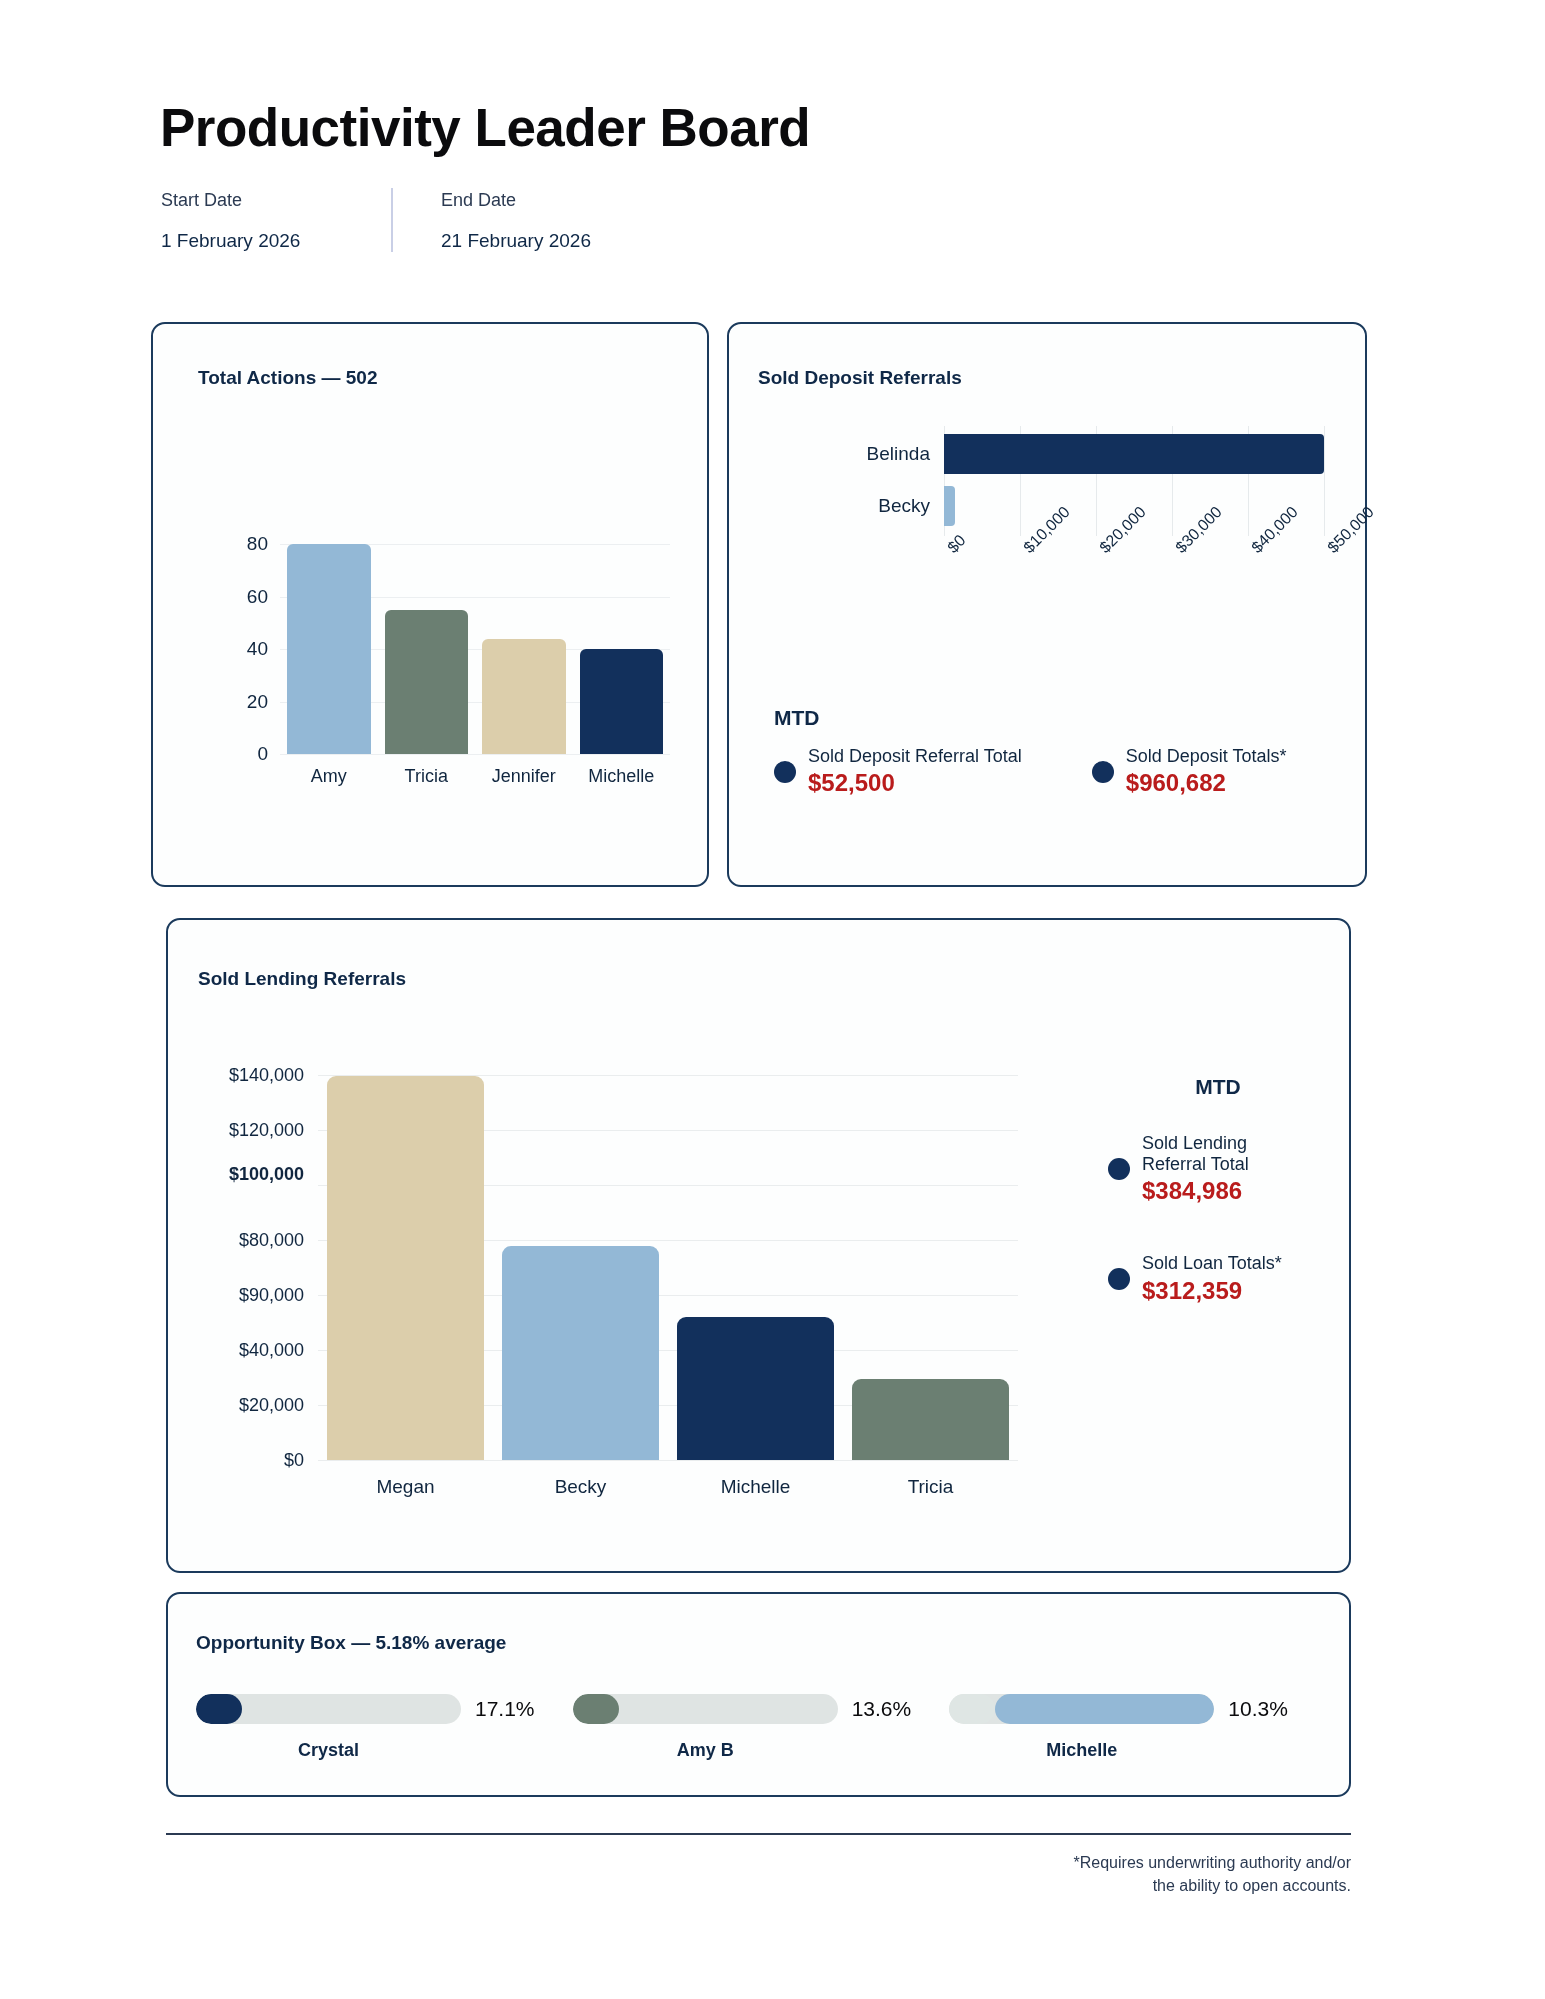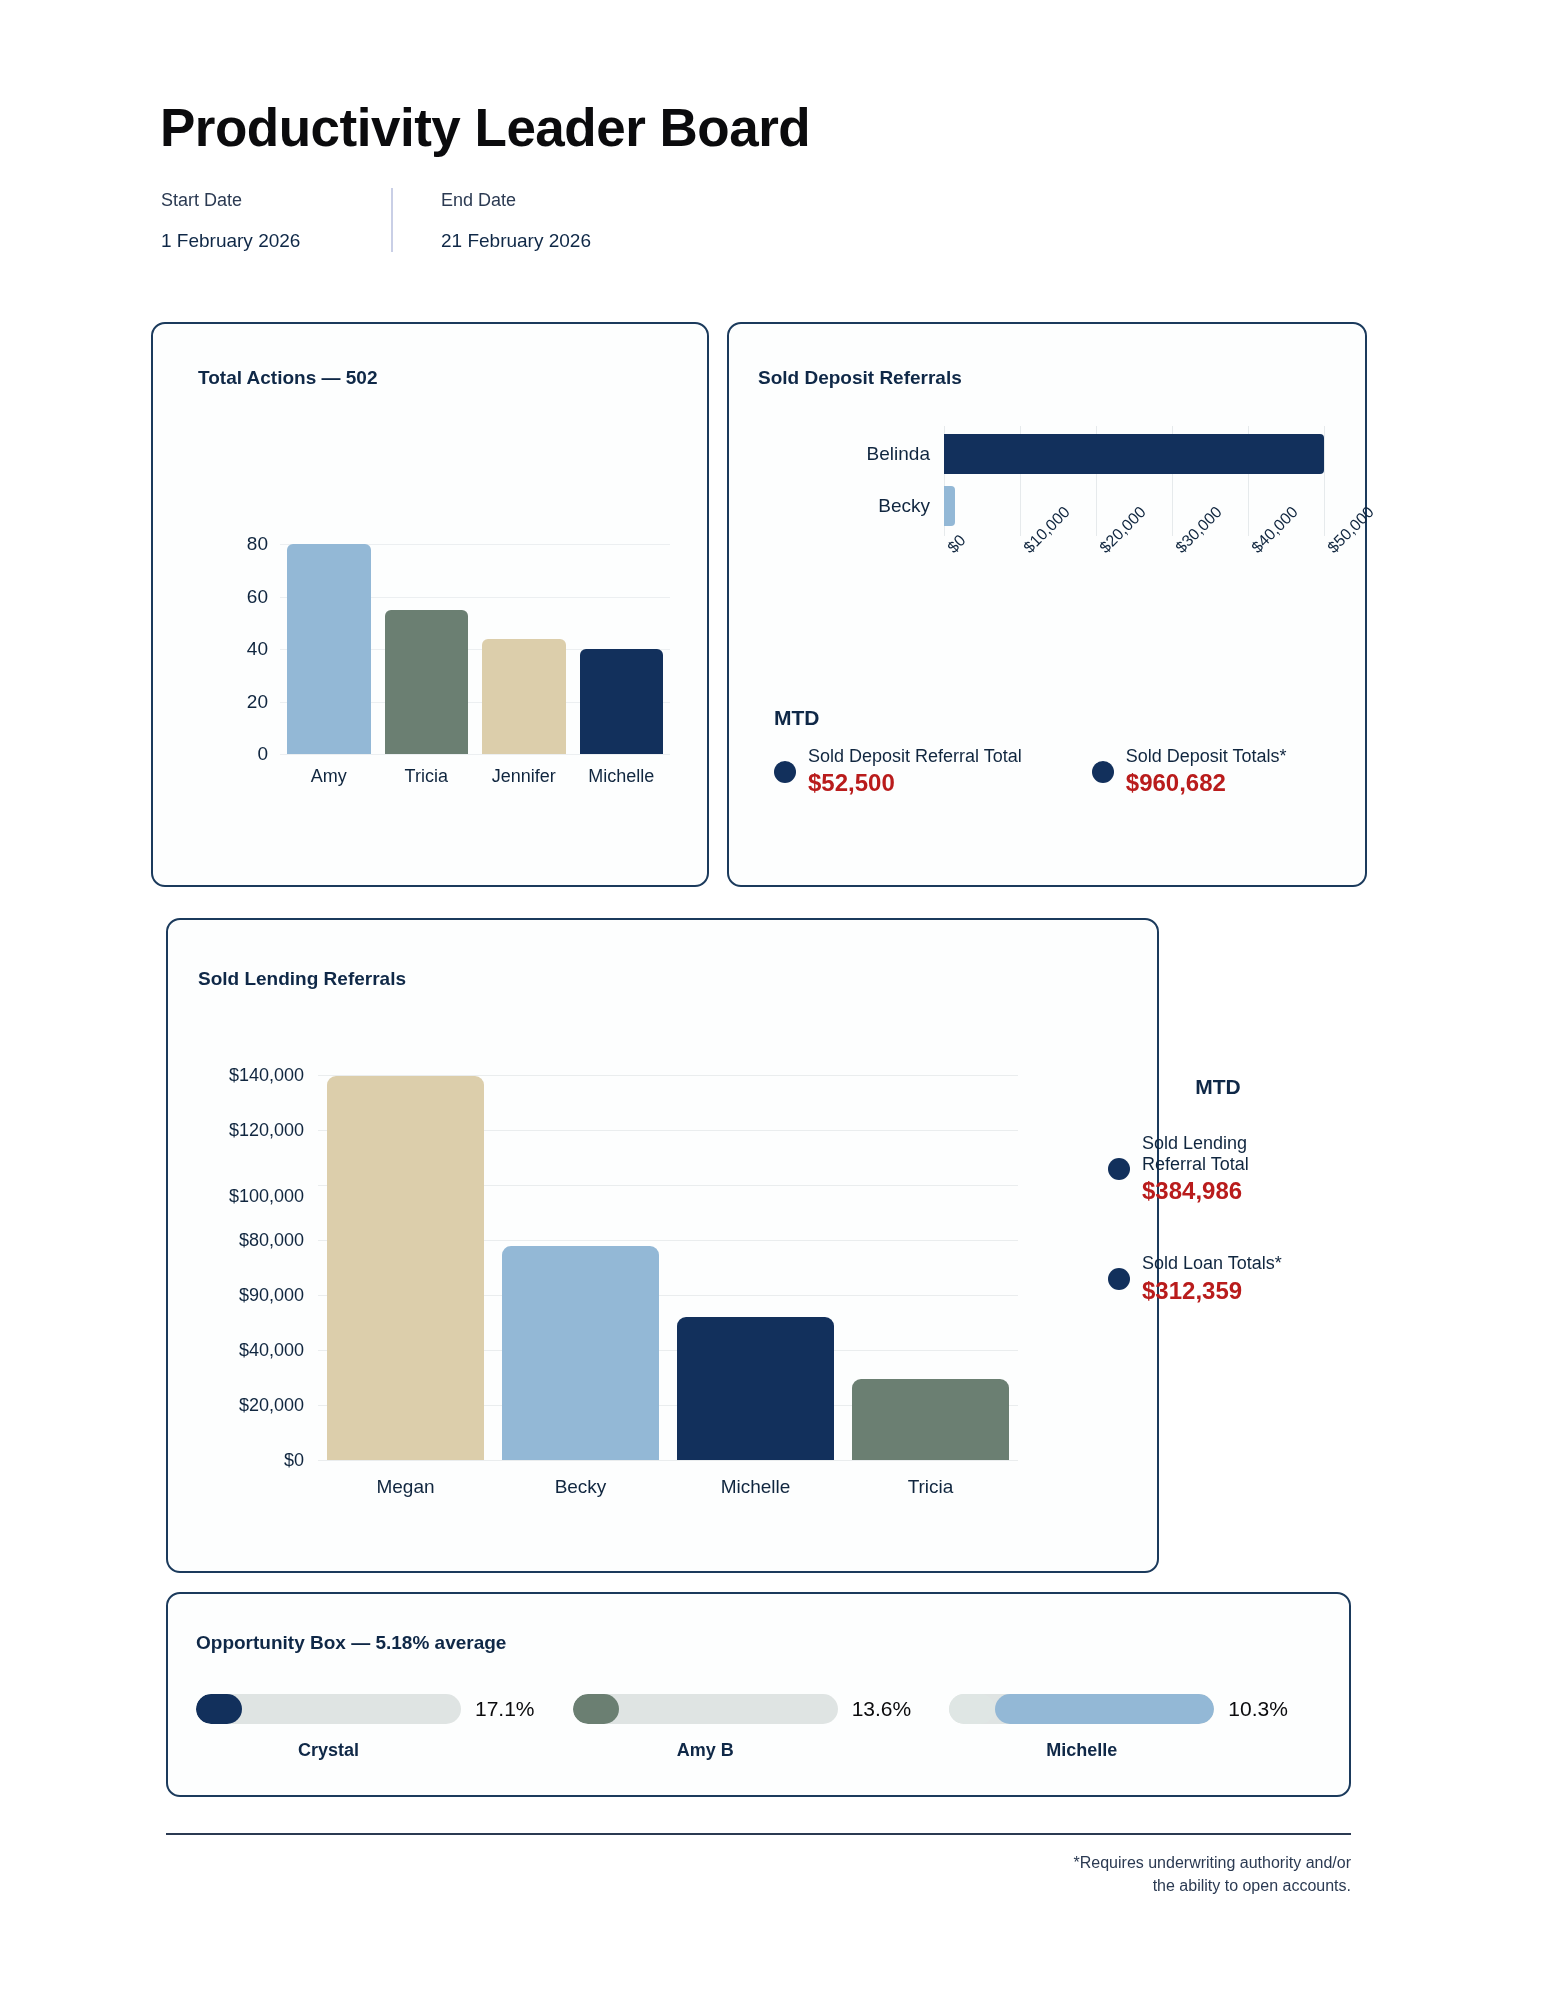--- a/index.html
+++ b/index.html
@@ -75,21 +75,21 @@
   .mtd-item { display: flex; align-items: center; gap: 12px; }
   .mtd-dot { width: 22px; height: 22px; border-radius: 50%; background: #12305c; flex: 0 0 auto; }
   .mtd-lab { font-size: 18px; color: #10263f; line-height: 1.18; }
   .mtd-val { font-size: 24px; font-weight: bold; color: #b91c1c; margin-top: 2px; }
 
   #dep-mtd { position: absolute; left: 45px; top: 382px; }
   #dep-mtd .mtd-head { margin-bottom: 16px; }
   .dep-mtd-row { display: flex; gap: 70px; align-items: flex-start; }
 
   
-  #card-lending { left: 166px; top: 918px; width: 993px; height: 655px; }
+  #card-lending { left: 166px; top: 918px; width: 1185px; height: 655px; }
   #card-lending .card-title { position: absolute; left: 30px; top: 48px; }
   .chart3 { position: absolute; left: 30px; top: 120px; width: 840px; height: 490px; }
   .c3-plot { position: absolute; left: 120px; top: 30px; width: 700px; height: 390px; }
   .c3-grid { position: absolute; left: 0; right: 0; height: 1px; background: #eaedee; }
   .c3-ylabel { position: absolute; right: calc(100% + 14px); transform: translateY(-50%); font-size: 18px; color: #10263f; white-space: nowrap; }
   .c3-bars { position: absolute; left: 0; top: 0; width: 100%; height: 100%; display: flex; align-items: flex-end; }
   .c3-barwrap { flex: 1; display: flex; flex-direction: column; justify-content: flex-end; height: 100%; padding: 0 9px; }
   .c3-bar { border-radius: 9px 9px 0 0; width: 100%; }
   .c3-xaxis { position: absolute; left: 0; top: 100%; width: 100%; display: flex; }
   .c3-xlab { flex: 1; text-align: center; font-size: 19px; color: #10263f; padding-top: 16px; }
@@ -239,21 +239,21 @@
           <div class="c3-ylabel" style="top: 390px;">$0</div>
           <div class="c3-grid" style="top: 335.07px;"></div>
           <div class="c3-ylabel" style="top: 335.07px;">$20,000</div>
           <div class="c3-grid" style="top: 280.141px;"></div>
           <div class="c3-ylabel" style="top: 280.141px;">$40,000</div>
           <div class="c3-grid" style="top: 225.211px;"></div>
           <div class="c3-ylabel" style="top: 225.211px;">$90,000</div>
           <div class="c3-grid" style="top: 170.282px;"></div>
           <div class="c3-ylabel" style="top: 170.282px;">$80,000</div>
           <div class="c3-grid" style="top: 115.352px;"></div>
-          <div class="c3-ylabel" style="top: 126px;">$100,000</div>
+          <div class="c3-ylabel" style="top: 104px; font-weight: bold;">$100,000</div>
           <div class="c3-grid" style="top: 60.4225px;"></div>
           <div class="c3-ylabel" style="top: 60.4225px;">$120,000</div>
           <div class="c3-grid" style="top: 5.49296px;"></div>
           <div class="c3-ylabel" style="top: 5.49296px;">$140,000</div>
           <div class="c3-bars">
             <div class="c3-barwrap">
               <div class="c3-bar" style="height: 384.507px; background: rgb(220, 206, 171);"></div>
             </div>
             <div class="c3-barwrap">
               <div class="c3-bar" style="height: 214.225px; background: rgb(147, 184, 214);"></div>

